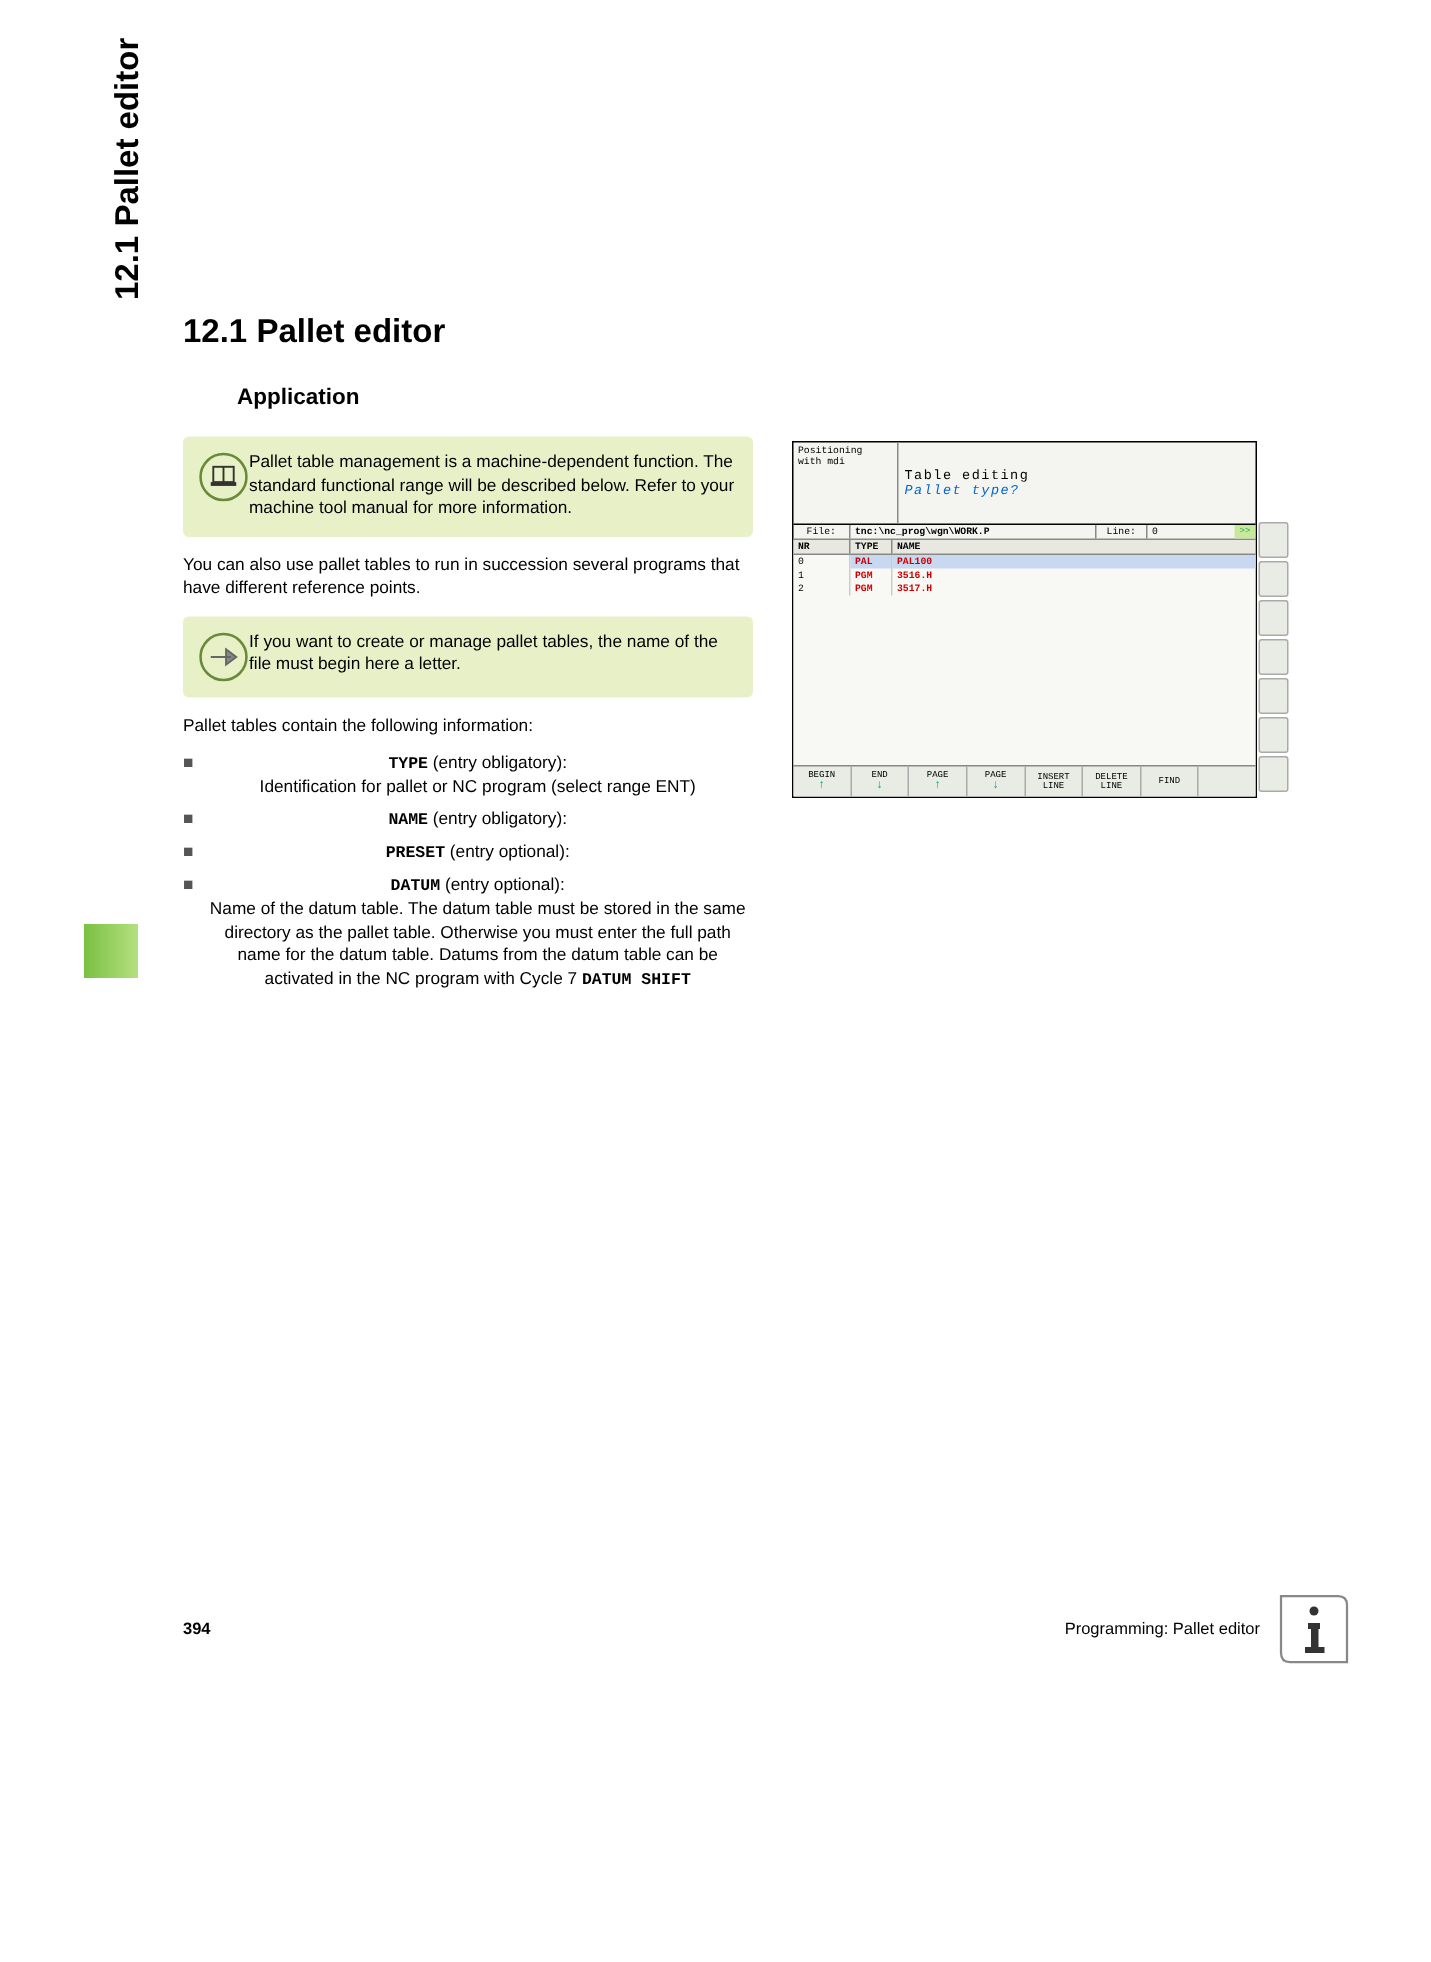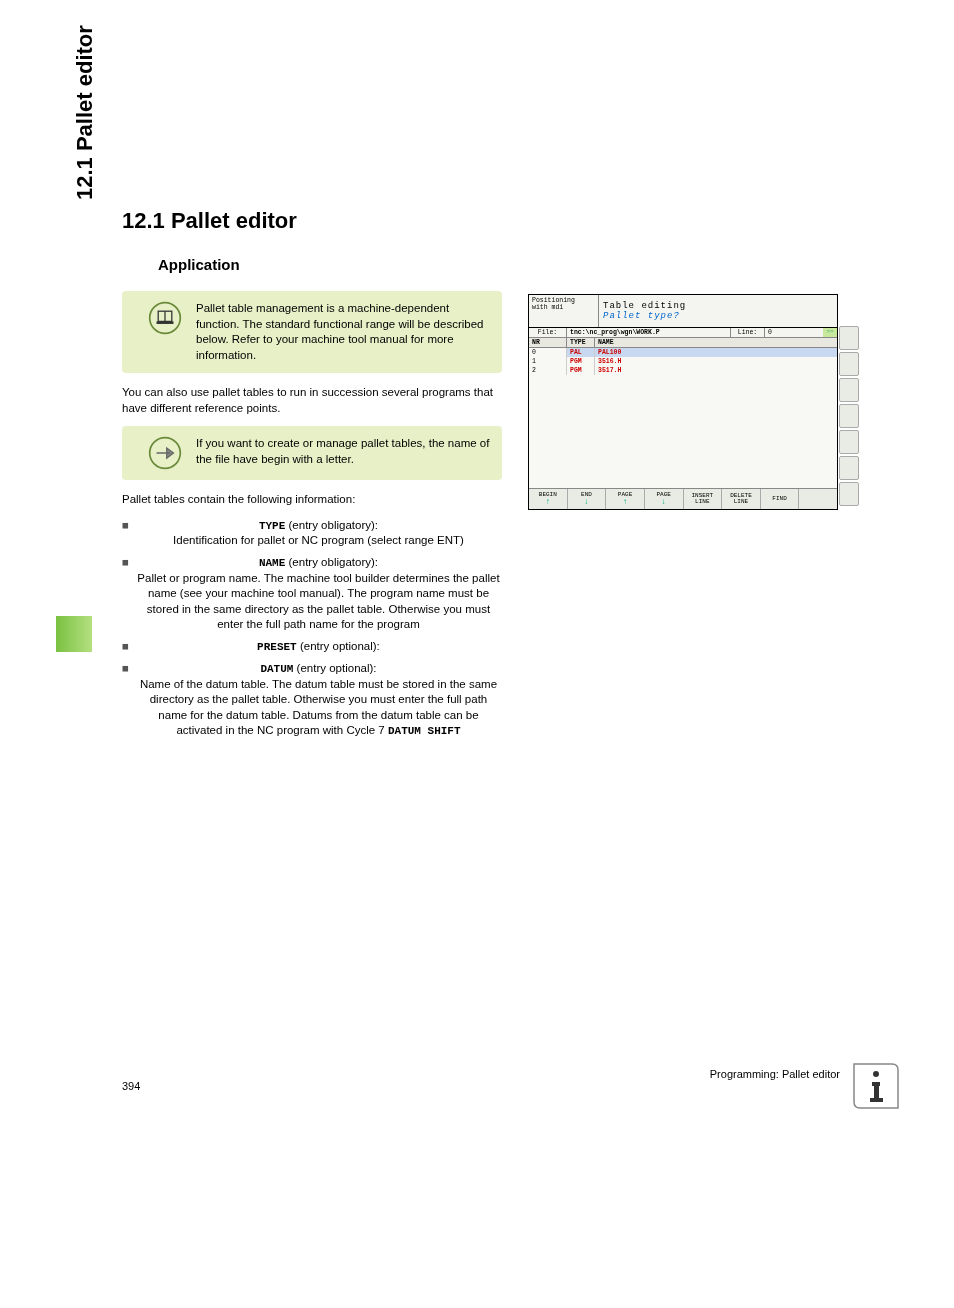--- a/index.html
+++ b/index.html
@@ -42,23 +42,22 @@
   }
   .h2 {
     font-size: 15px;
     font-weight: bold;
     margin-bottom: 18px;
     margin-left: 36px;
   }
   .note-box {
     background: #e8f0c8;
     border-radius: 4px;
-    padding: 10px 12px 10px 26px;
-    display: flex;
-    gap: 14px;
+    padding: 10px 12px 10px 10px;
+    display: flex;
     margin-bottom: 12px;
     width: 380px;
     font-size: 11.5px;
     line-height: 1.35;
   }
   .note-icon {
     width: 34px;
     height: 34px;
     flex-shrink: 0;
     display: flex;
@@ -98,21 +97,21 @@
   }
   .ss-hl {
     width: 70px;
     padding: 2px 3px;
     border-right: 1px solid #888;
     font-size: 6.5px;
     line-height: 1.1;
   }
   .ss-hr {
     flex: 1;
-    padding: 6px 4px;
+    padding: 17px 4px;
   }
   .ss-hr-t1 { font-size: 9px; letter-spacing: 1px; }
   .ss-hr-t2 { font-size: 9px; letter-spacing: 1px; color: #0066cc; font-style: italic; }
   .ss-filebar {
     display: flex;
     border-bottom: 1px solid #888;
     font-size: 6.5px;
   }
   .ss-fb-l { width: 38px; padding: 1px 3px; border-right: 1px solid #888; text-align:center;}
   .ss-fb-path { flex: 1; padding: 1px 3px; border-right: 1px solid #888; font-weight: bold; }
@@ -147,21 +146,21 @@
   .ss-arrow-down::after { content: "↓"; color: #0a8; font-size: 8px; }
   .footer {
     position: absolute;
     left: 122px;
     bottom: 216px;
     width: 718px;
     display: flex;
     justify-content: space-between;
     font-size: 11px;
   }
-  .footer-pn { font-weight: normal; margin-top: 12px; }
+  .footer-pn { font-weight: bold; }
   .info-icon {
     position: absolute;
     right: 54px;
     bottom: 198px;
     width: 48px;
     height: 48px;
   }
 </style>
 </head>
 <body>
@@ -187,38 +186,37 @@
 
   <div class="para">You can also use pallet tables to run in succession several programs that have different reference points.</div>
 
   <div class="note-box">
     <div class="note-icon">
       <svg viewBox="0 0 40 40">
           <circle cx="20" cy="20" r="18" fill="none" stroke="#6a8a3a" stroke-width="2"></circle>
           <path d="M10 20 L26 20 M22 14 L30 20 L22 26 Z" fill="#888" stroke="#666" stroke-width="1.5"></path>
         </svg>
     </div>
-    <div>If you want to create or manage pallet tables, the name of the file have begin with a letter.</div>
+    <div>If you want to create or manage pallet tables, the name of the file must begin here a letter.</div>
   </div>
 
   <div class="para">Pallet tables contain the following information:</div>
 
   <div class="list">
     <div class="list-item">
       <div class="bullet">■</div>
       <div class="li-body">
         <span class="term">TYPE</span><span> (entry obligatory):</span><br>
         <span>Identification for pallet or NC program (select range ENT)</span>
       </div>
     </div>
     <div class="list-item">
       <div class="bullet">■</div>
       <div class="li-body">
         <span class="term">NAME</span><span> (entry obligatory):</span><br>
-        <span>Pallet or program name. The machine tool builder determines the pallet name (see your machine tool manual). The program name must be stored in the same directory as the pallet table. Otherwise you must enter the full path name for the program</span>
       </div>
     </div>
     <div class="list-item">
       <div class="bullet">■</div>
       <div class="li-body">
         <span class="term">PRESET</span><span> (entry optional):</span><br>
       </div>
     </div>
     <div class="list-item">
       <div class="bullet">■</div>

